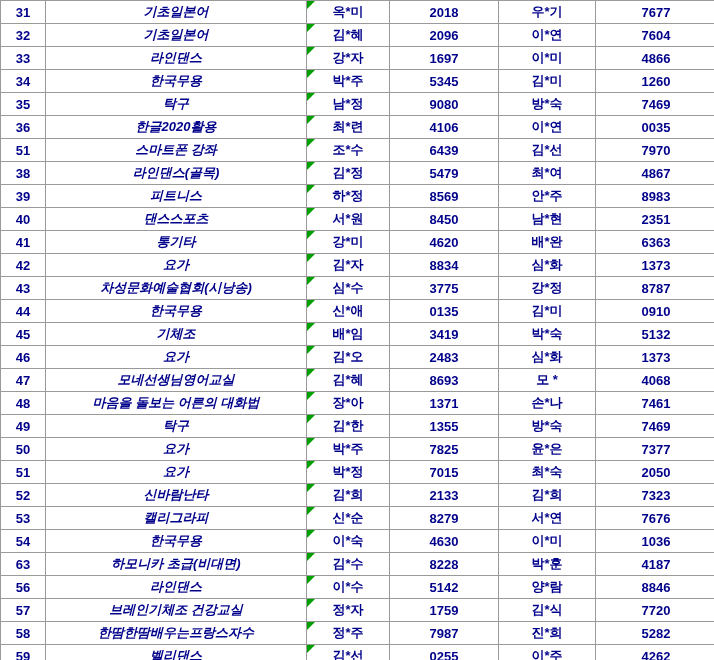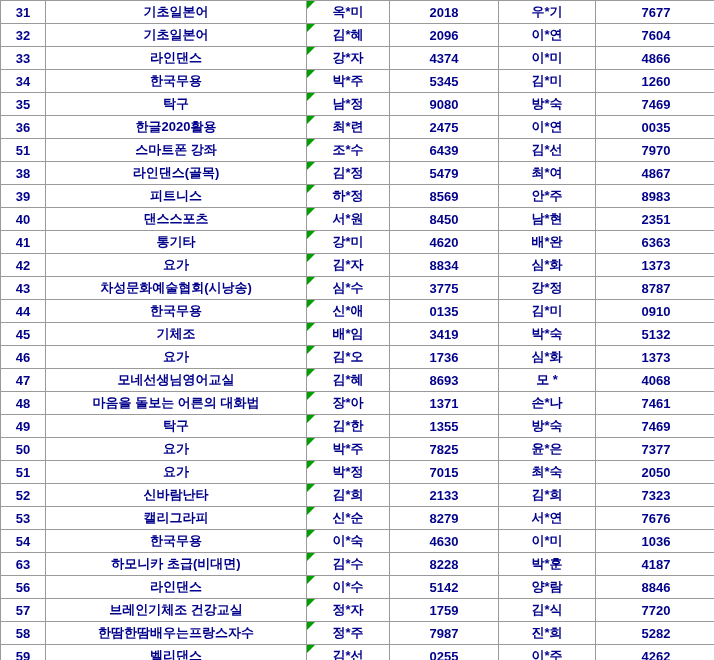--- a/index.html
+++ b/index.html
@@ -24,21 +24,21 @@
     font-size: 13px;
     color: #00008b;
     text-align: center;
     vertical-align: middle;
     padding: 0;
     overflow: hidden;
     white-space: nowrap;
     font-weight: bold;
   }
   td.c-no      { width: 44px; }
-  td.c-course  { width: 260px; }
+  td.c-course  { width: 260px; font-style: italic; }
   td.c-name1   { width: 82px; }
   td.c-code1   { width: 108px; }
   td.c-name2   { width: 96px; margin-left: 12px; }
   td.c-code2   { width: 120px; }
 
   td.c-name1 {
     position: relative;
   }
   
   td.c-name1::after {
@@ -70,21 +70,21 @@
         <td class="c-course">기초일본어</td>
         <td class="c-name1">김*혜</td>
         <td class="c-code1">2096</td>
         <td class="c-name2">이*연</td>
         <td class="c-code2">7604</td>
       </tr>
       <tr>
         <td class="c-no">33</td>
         <td class="c-course">라인댄스</td>
         <td class="c-name1">강*자</td>
-        <td class="c-code1">4374</td>
+        <td class="c-code1">1697</td>
         <td class="c-name2">이*미</td>
         <td class="c-code2">4866</td>
       </tr>
       <tr>
         <td class="c-no">34</td>
         <td class="c-course">한국무용</td>
         <td class="c-name1">박*주</td>
         <td class="c-code1">5345</td>
         <td class="c-name2">김*미</td>
         <td class="c-code2">1260</td>
@@ -94,21 +94,21 @@
         <td class="c-course">탁구</td>
         <td class="c-name1">남*정</td>
         <td class="c-code1">9080</td>
         <td class="c-name2">방*숙</td>
         <td class="c-code2">7469</td>
       </tr>
       <tr>
         <td class="c-no">36</td>
         <td class="c-course">한글2020활용</td>
         <td class="c-name1">최*련</td>
-        <td class="c-code1">2475</td>
+        <td class="c-code1">4106</td>
         <td class="c-name2">이*연</td>
         <td class="c-code2">0035</td>
       </tr>
       <tr>
         <td class="c-no">51</td>
         <td class="c-course">스마트폰 강좌</td>
         <td class="c-name1">조*수</td>
         <td class="c-code1">6439</td>
         <td class="c-name2">김*선</td>
         <td class="c-code2">7970</td>
@@ -174,21 +174,21 @@
         <td class="c-course">기체조</td>
         <td class="c-name1">배*임</td>
         <td class="c-code1">3419</td>
         <td class="c-name2">박*숙</td>
         <td class="c-code2">5132</td>
       </tr>
       <tr>
         <td class="c-no">46</td>
         <td class="c-course">요가</td>
         <td class="c-name1">김*오</td>
-        <td class="c-code1">1736</td>
+        <td class="c-code1">2483</td>
         <td class="c-name2">심*화</td>
         <td class="c-code2">1373</td>
       </tr>
       <tr>
         <td class="c-no">47</td>
         <td class="c-course">모네선생님영어교실</td>
         <td class="c-name1">김*혜</td>
         <td class="c-code1">8693</td>
         <td class="c-name2">모 *</td>
         <td class="c-code2">4068</td>

